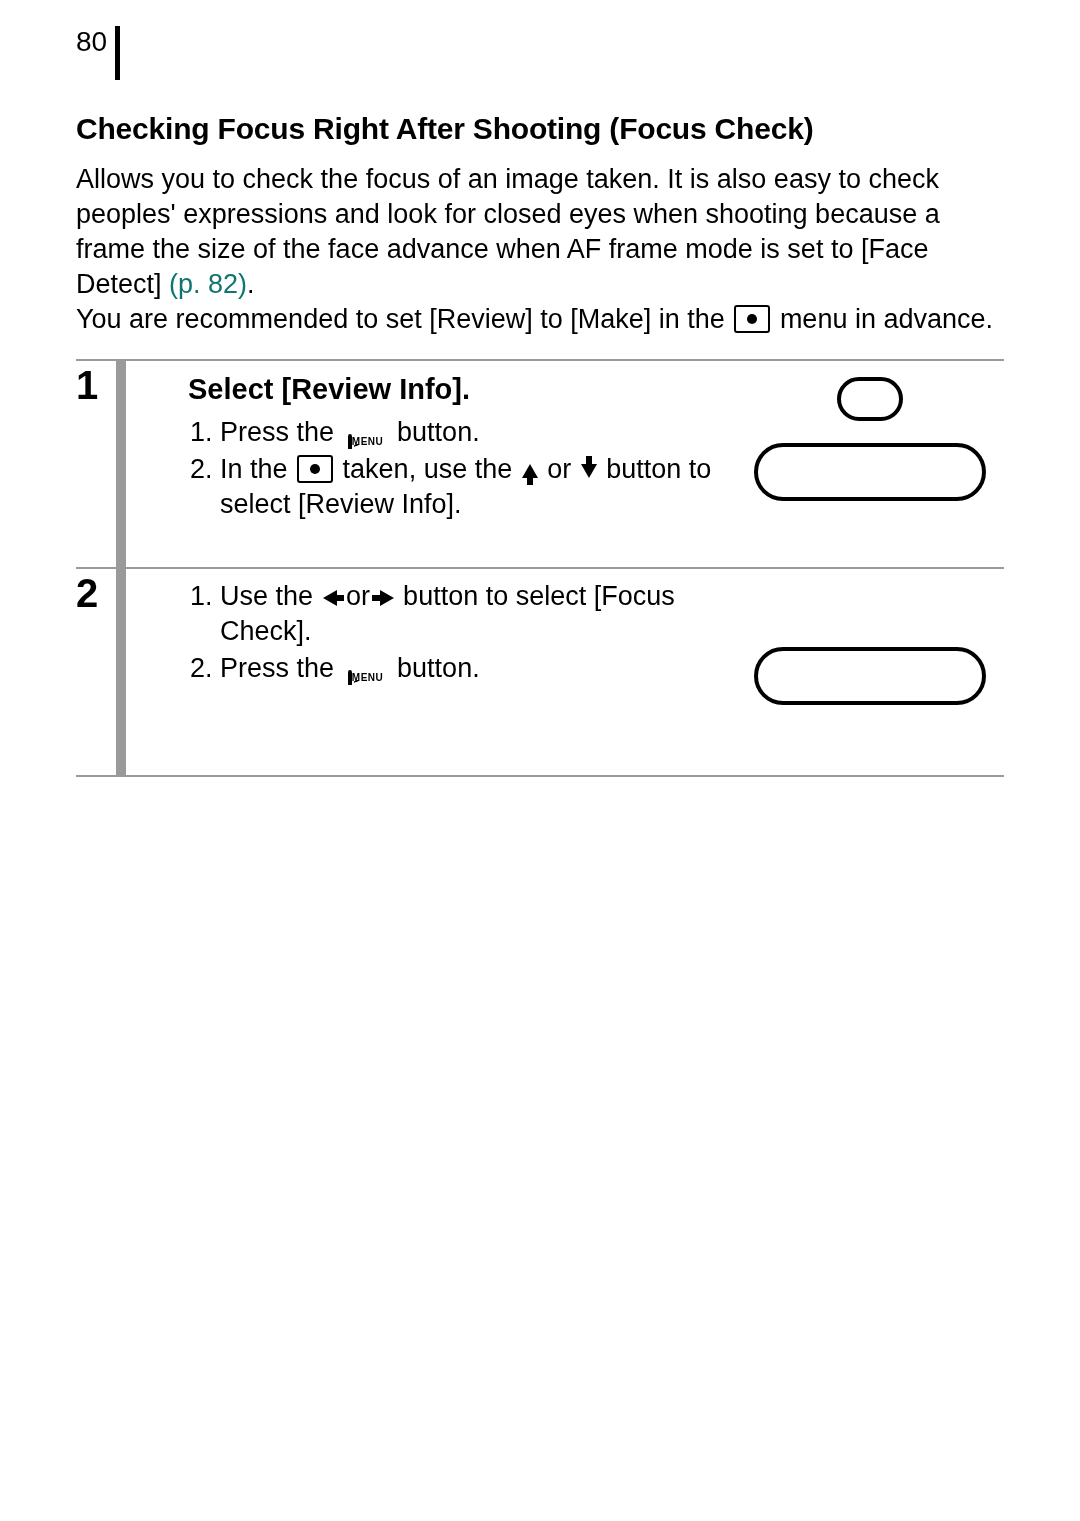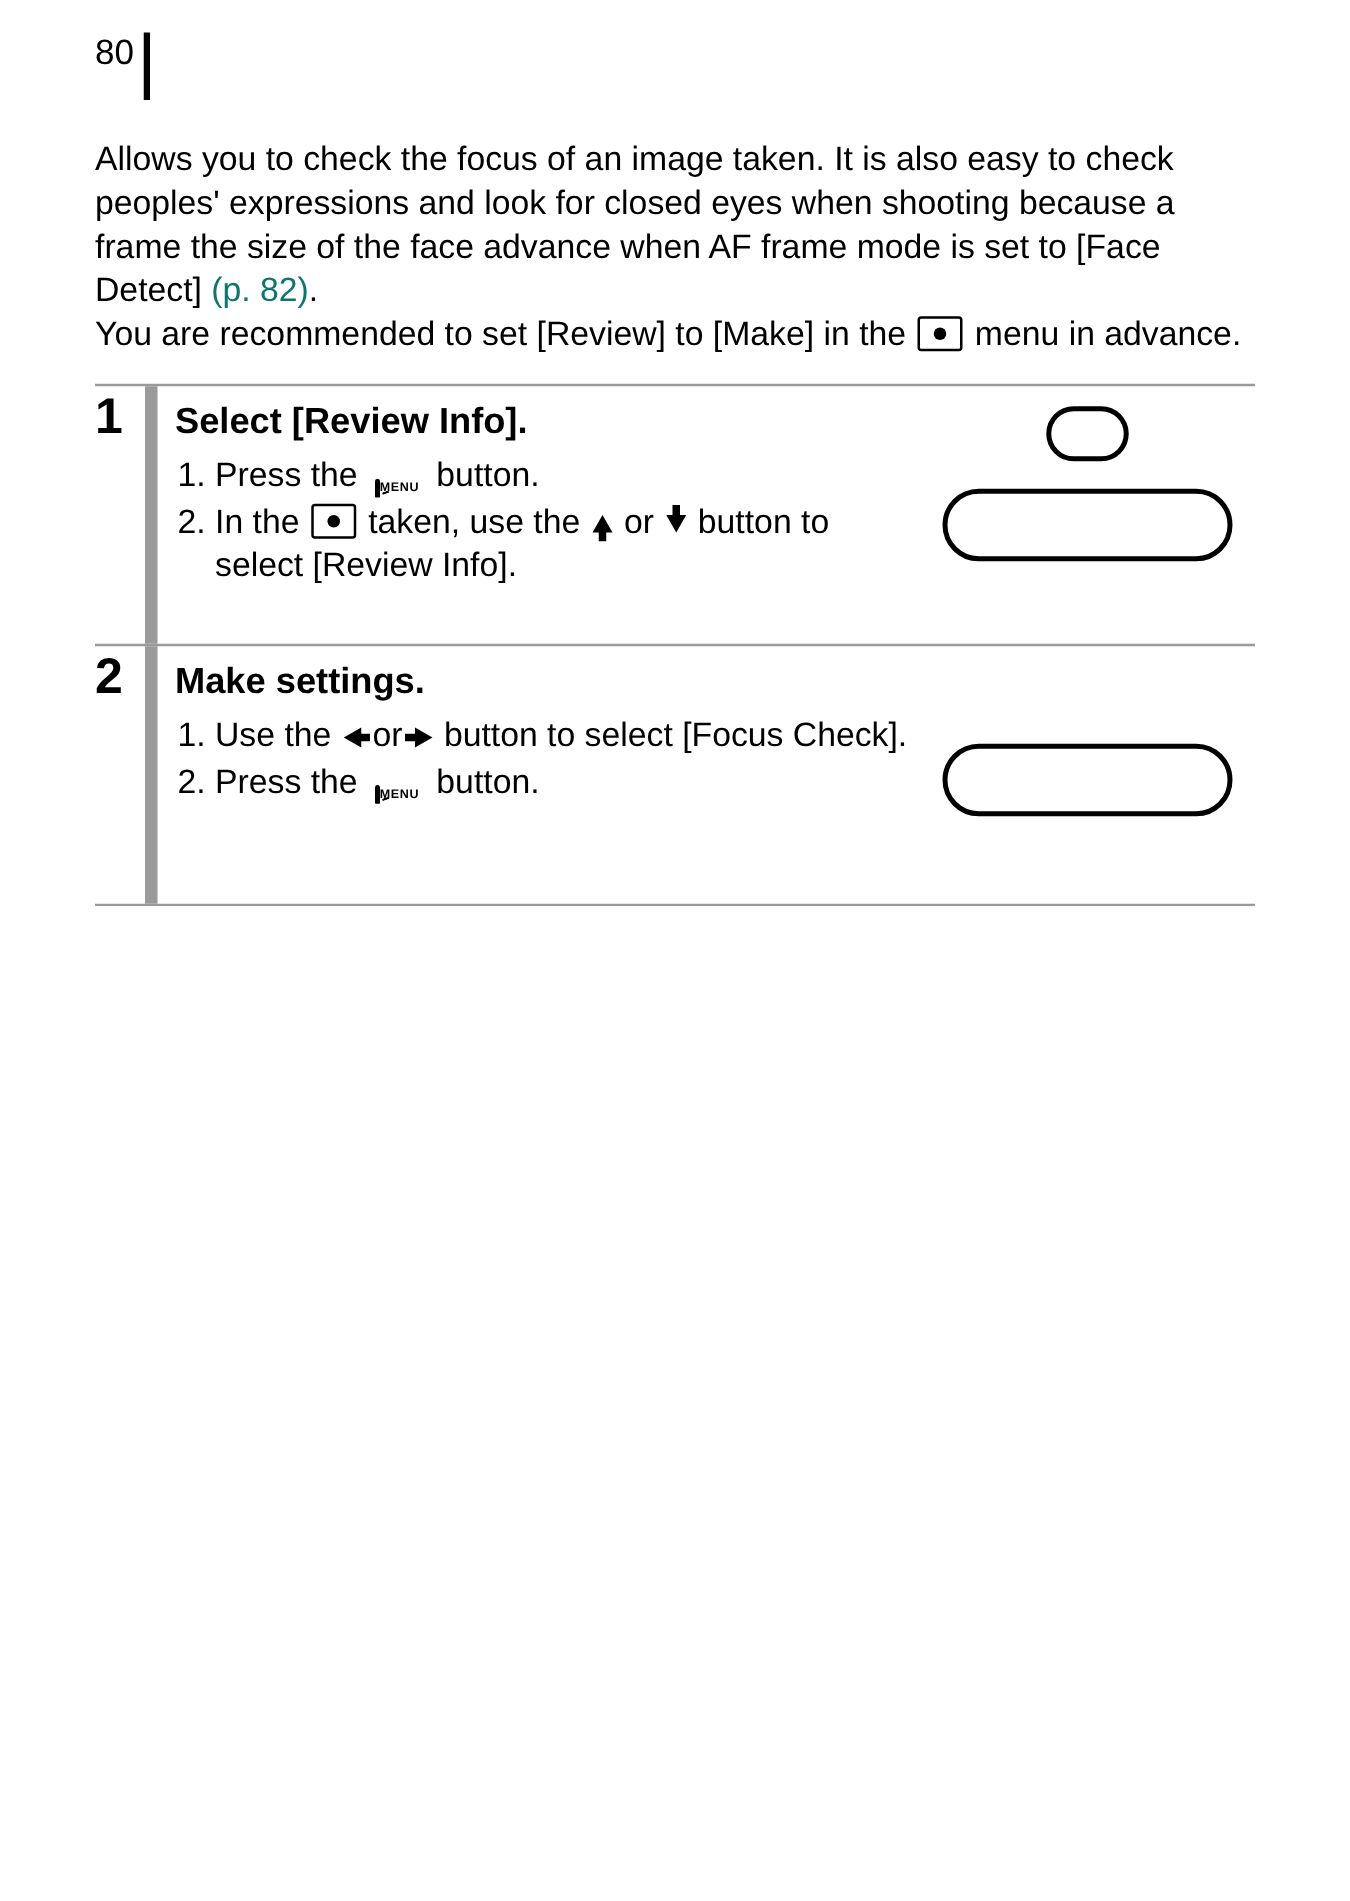--- a/index.html
+++ b/index.html
@@ -89,20 +89,21 @@
   }
   .step-vbar {
     width: 10px;
     background: #9a9a9a;
   }
   .step-body {
     flex: 1;
     padding: 10px 4px 8px 14px;
     display: flex;
     gap: 10px;
+    margin-left: 48px;
   }
   .step-text {
     flex: 1;
     font-size: 27px;
     line-height: 1.3;
   }
   .step-title {
     font-size: 29px;
     font-weight: 900;
     font-family: Arial, Helvetica, sans-serif;
@@ -245,20 +246,21 @@
 </head>
 <body>
 
 <div class="page">
 
   <div class="page-number-wrap">
     <span class="page-number">80</span>
     <span class="page-number-bar"></span>
   </div>
 
+  <h2 class="section-heading">Checking Focus Right After Shooting (Focus Check)</h2>
 
   <p class="intro-text">
     <span>Allows you to check the focus of an image taken. It is also easy to check peoples' expressions and look for closed eyes when shooting because a frame the size of the face advance when AF frame mode is set to [Face Detect] </span><span class="page-ref">(p. 82)</span><span>.</span><br>
     <span>You are recommended to set [Review] to [Make] in the </span>
     <span class="icon inline camera-box"></span>
     <span> menu in advance.</span>
   </p>
 
   <hr class="hr">
 
@@ -293,21 +295,20 @@
         <span class="pill-long"></span>
       </div>
     </div>
   </div>
 
   <div class="step-row">
     <div class="step-num">2</div>
     <div class="step-vbar"></div>
     <div class="step-body">
       <div class="step-text">
-        <div class="step-title">Make settings.</div>
         <ol>
           <li>
             <span>Use the </span>
             <span class="icon arrow left"></span>
             <span> or </span>
             <span class="icon arrow right"></span>
             <span> button to select [Focus Check].</span>
           </li>
           <li>
             <span>Press the </span>

